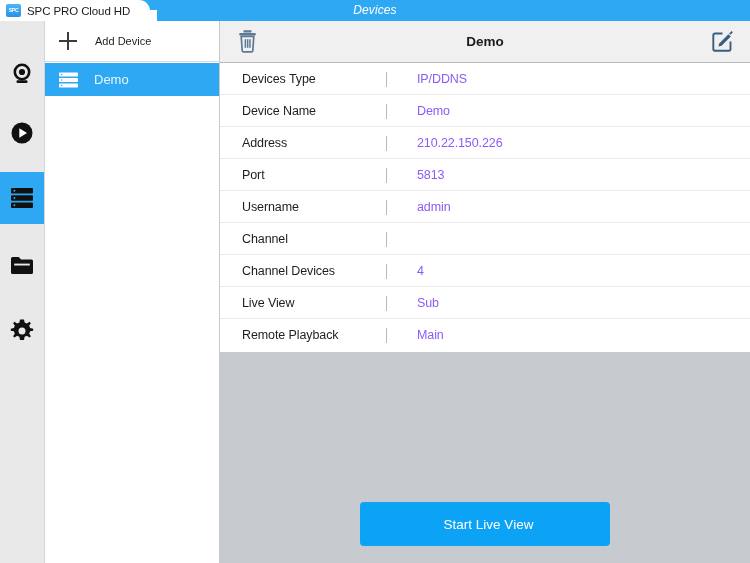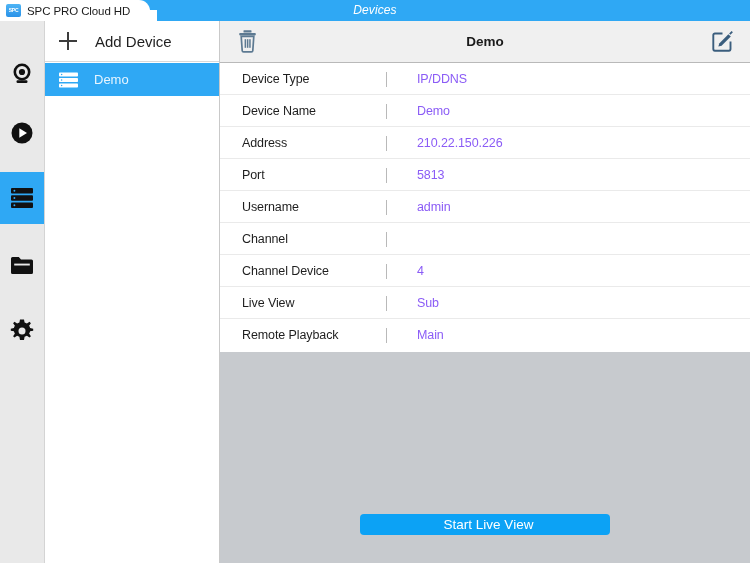--- a/index.html
+++ b/index.html
@@ -130,21 +130,21 @@
   }
   .plus-icon::before, .plus-icon::after {
     content: "";
     position: absolute;
     background: #3c3c3c;
   }
   .plus-icon::before { left: 10px; top: 2px; width: 1.6px; height: 18px; }
   .plus-icon::after  { left: 2px; top: 10px; width: 18px; height: 1.6px; }
   .list-header-label {
     margin-left: 16px;
-    font-size: 15px;
+    font-size: 11px;
     color: #1f1f1f;
   }
 
   .list-row {
     position: absolute;
     left: 0;
     width: 174px; height: 33px;
     display: flex;
     align-items: center;
     background: #2fa8f4;
@@ -235,21 +235,21 @@
 
   .cta-wrap {
     position: absolute;
     left: 0; top: 483px;
     width: 530px; height: 40px;
     display: flex;
     align-items: center;
     justify-content: center;
   }
   .cta-button {
-    width: 250px; height: 21px;
+    width: 250px; height: 44px;
     background: #0ca2f5;
     border: none;
     border-radius: 4px;
     color: #ffffff;
     font-size: 13.5px;
     font-family: "Liberation Sans", sans-serif;
     cursor: pointer;
     display: flex;
     align-items: center;
     justify-content: center;
@@ -373,21 +373,21 @@
           <path d="M19.5 12.5 v7.6 a1.6 1.6 0 0 1 -1.6 1.6 h-14 a1.6 1.6 0 0 1 -1.6 -1.6 v-14 a1.6 1.6 0 0 1 1.6 -1.6 h7.6" fill="none" stroke="#3a5d7d" stroke-width="1.9"></path>
           <path d="M8.2 14.4 L17.4 5.2 l2.4 2.4 -9.2 9.2 -3.2 0.8 Z" fill="#3a5d7d"></path>
           <path d="M18.1 4.5 L20.6 2 l1.3 1.3 -2.4 2.5 Z" fill="#3a5d7d"></path>
         </svg>
       </span>
     </div>
 
     <div class="form">
 
       <div class="form-row">
-        <div class="form-label">Device Type</div>
+        <div class="form-label">Devices Type</div>
         <div class="form-sep"></div>
         <div class="form-value">IP/DDNS</div>
       </div>
 
       <div class="form-row">
         <div class="form-label">Device Name</div>
         <div class="form-sep"></div>
         <div class="form-value">Demo</div>
       </div>
 
@@ -409,21 +409,21 @@
         <div class="form-value">admin</div>
       </div>
 
       <div class="form-row">
         <div class="form-label">Channel</div>
         <div class="form-sep"></div>
         <div class="form-value"></div>
       </div>
 
       <div class="form-row">
-        <div class="form-label">Channel Device</div>
+        <div class="form-label">Channel Devices</div>
         <div class="form-sep"></div>
         <div class="form-value">4</div>
       </div>
 
       <div class="form-row">
         <div class="form-label">Live View</div>
         <div class="form-sep"></div>
         <div class="form-value">Sub</div>
       </div>
 

